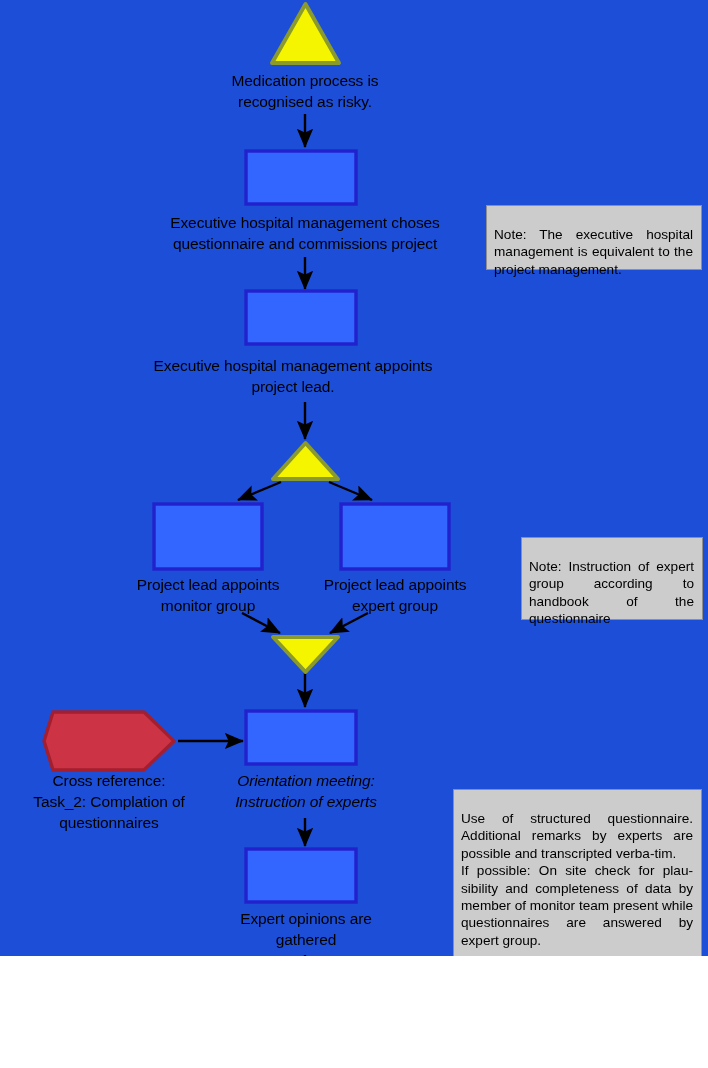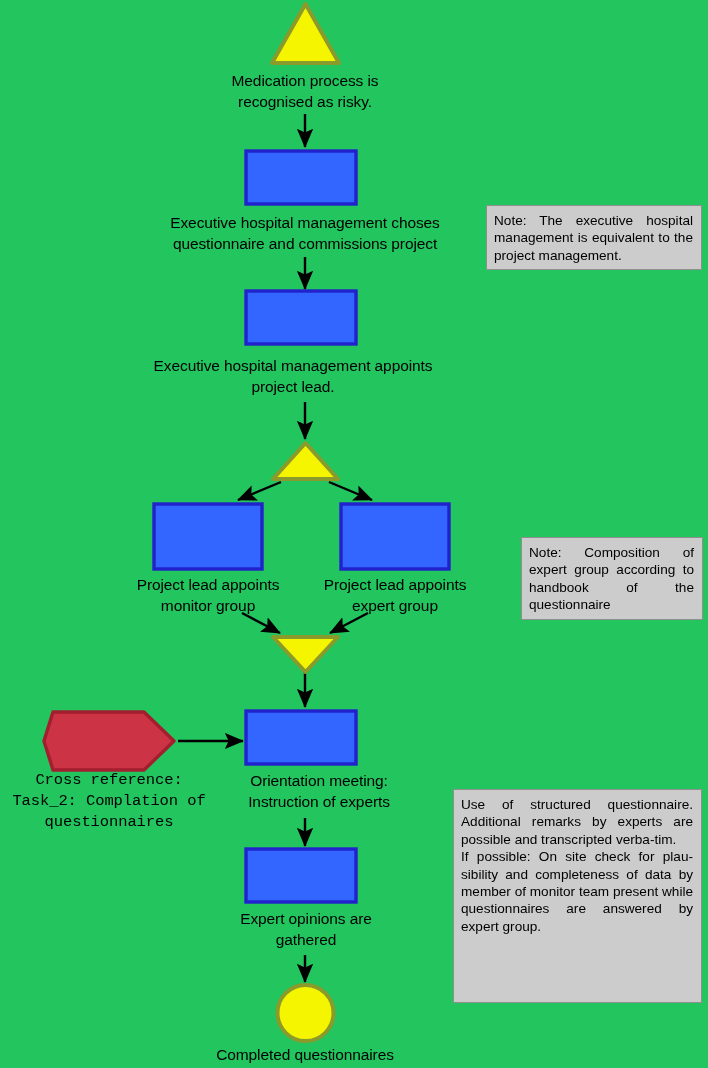--- a/index.html
+++ b/index.html
@@ -6,22 +6,22 @@
     margin: 0;
     padding: 0;
     background: #ffffff;
   }
   body {
     font-family: "Liberation Sans", sans-serif;
   }
   #canvas {
     position: relative;
     width: 708px;
-    height: 1068px;
-    background: #22c55e;
+    height: 956px;
+    background: #1d4ed8;
     overflow: hidden;
   }
   #svg-layer {
     position: absolute;
     left: 0;
     top: 0;
     width: 708px;
     height: 1068px;
   }
   .node-label {
@@ -35,21 +35,21 @@
   }
   .note-box {
     position: absolute;
     background: #cccccc;
     border: 1px solid #8f8f8f;
     box-sizing: border-box;
     font-size: 13.6px;
     line-height: 17.4px;
     color: #000000;
     text-align: justify;
-    padding: 6px 8px 6px 7px;
+    padding: 20px 8px 6px 7px;
   }
   .note-box p {
     margin: 0;
   }
   .note-box p + p {
   }
   .note-box p.last-line-nojustify {
     text-align-last: left;
   }
 </style>
@@ -110,38 +110,38 @@
 
   <div class="node-label" style="left:93px; top:355px; width:400px;">Executive hospital management appoints
 project lead.</div>
 
   <div class="node-label" style="left:88px; top:574px; width:240px;">Project lead appoints
 monitor group</div>
 
   <div class="node-label" style="left:275px; top:574px; width:240px;">Project lead appoints
 expert group</div>
 
-  <div class="node-label" style="left:0px; top:770px; width:218px;font-family:Liberation Mono, monospace;">Cross reference:
+  <div class="node-label" style="left:0px; top:770px; width:218px;">Cross reference:
 Task_2: Complation of
 questionnaires</div>
 
-  <div class="node-label" style="left:204px; top:770px; width:230px;">Orientation meeting:
+  <div class="node-label" style="left:191px; top:770px; width:230px;font-style:italic;">Orientation meeting:
 Instruction of experts</div>
 
   <div class="node-label" style="left:191px; top:908px; width:230px;">Expert opinions are
 gathered</div>
 
   <div class="node-label" style="left:155px; top:1044px; width:300px;">Completed questionnaires</div>
 
   <div class="note-box" style="left:486px; top:205px; width:216px; height:65px;">
     <p class="last-line-nojustify">Note: The executive hospital management is equivalent to the project management.</p>
   </div>
 
   <div class="note-box" style="left:521px; top:537px; width:182px; height:83px;">
-    <p class="last-line-nojustify">Note: Composition of expert group according to handbook of the questionnaire</p>
+    <p class="last-line-nojustify">Note: Instruction of expert group according to handbook of the questionnaire</p>
   </div>
 
   <div class="note-box" style="left:453px; top:789px; width:249px; height:214px;">
     <p class="last-line-nojustify">Use of structured questionnaire. Additional remarks by experts are possible and transcripted verba-tim.</p>
     <p class="last-line-nojustify">If possible: On site check for plau-sibility and completeness of data by member of monitor team present while questionnaires are answered by expert group.</p>
   </div>
 
 </div>
 
 </body></html>

